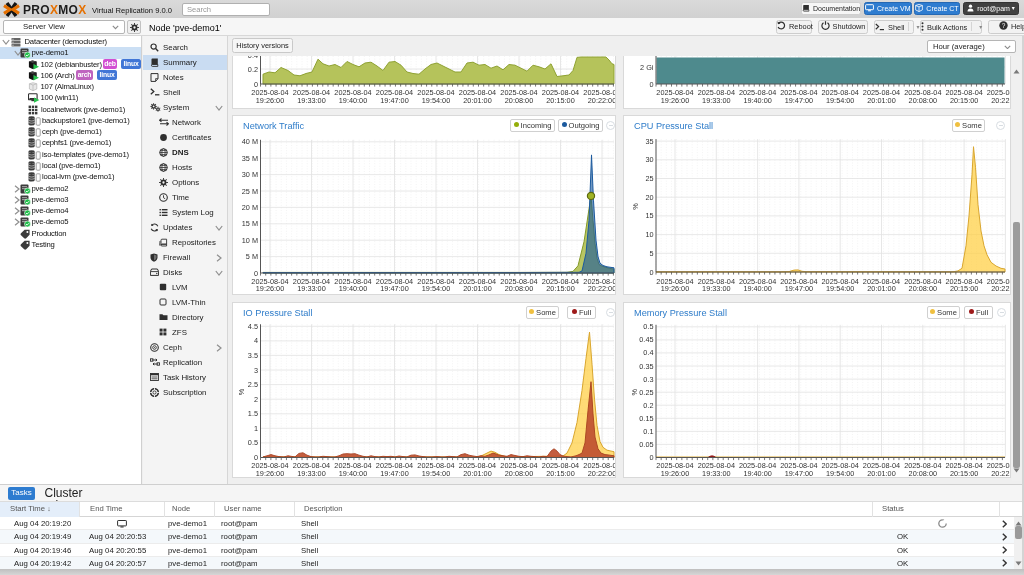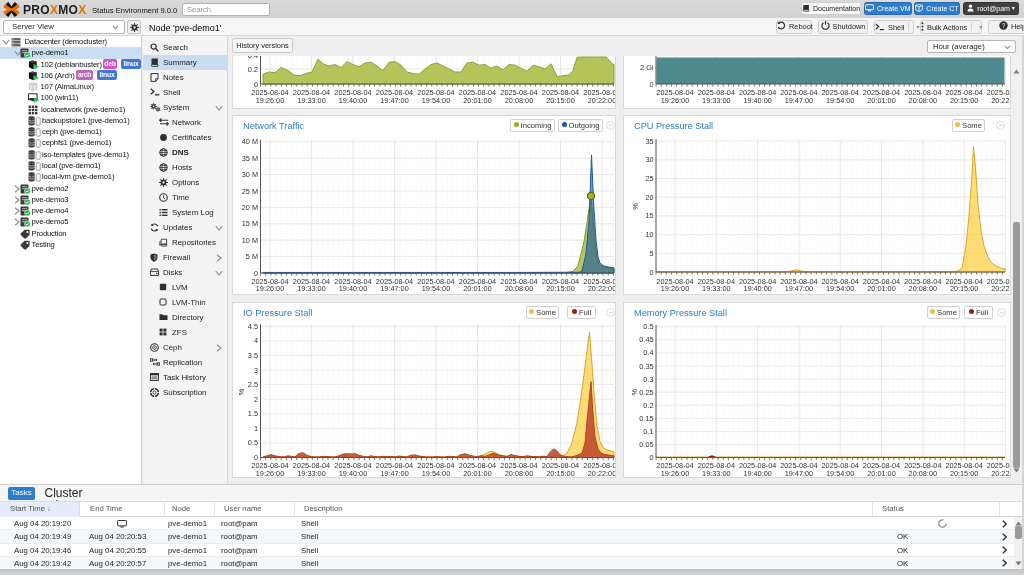--- a/index.html
+++ b/index.html
@@ -2,21 +2,21 @@
 <html><head><meta charset="utf-8"><title>pve</title><style>
 *{margin:0;padding:0;box-sizing:border-box}
 #tree span>svg,#menu span>svg,.trow span>svg{display:block}
 html,body{width:1024px;height:575px;overflow:hidden;font-family:"Liberation Sans",sans-serif}
 #app{position:relative;width:1024px;height:575px;background:#efefef;overflow:hidden}
 #hdr{position:absolute;left:0;top:0;width:1024px;height:24px;background:linear-gradient(#dadada,#cecece);border-bottom:1px solid #bdbdbd}
 #hsearch{position:absolute;left:182px;top:2.5px;width:88px;height:13px;border:1px solid #b0b0b0;border-radius:2px;font-size:7.6px;padding-left:4px;color:#555;font-family:"Liberation Sans",sans-serif;background:#fff}
 #hsearch::placeholder{color:#999}
 .hbtn{position:absolute;top:2px;height:13px;border-radius:2.5px;font-size:7px;line-height:11px;text-align:center;white-space:nowrap;overflow:hidden}
 #tbar{position:absolute;left:0;top:18px;width:1024px;height:18px;background:#f6f6f6;border-bottom:1px solid #d8d8d8}
-#svcombo{position:absolute;left:3px;top:2px;width:122px;height:14px;background:#fff;border:1px solid #b5b5b5;border-radius:2px;font-size:7.8px;line-height:12px;padding-left:8px;color:#222}
+#svcombo{position:absolute;left:3px;top:2px;width:122px;height:14px;background:#fff;border:1px solid #b5b5b5;border-radius:2px;font-size:7.8px;line-height:12px;padding-left:19px;color:#222}
 #gearbtn{position:absolute;left:127px;top:2px;width:14px;height:14px;background:#f0f0f0;border:1px solid #c2c2c2;border-radius:2px;text-align:center;line-height:11px}
 .tbtn{position:absolute;top:2px;height:14px;background:#f2f2f2;border:1px solid #cdcdcd;border-radius:2.5px;font-size:7.4px;line-height:12px;text-align:center;color:#222;white-space:nowrap}
 #tree{position:absolute;left:0;top:36px;width:142px;height:448px;background:#fff;border-right:1px solid #d0d0d0;font-size:7.7px;letter-spacing:-0.18px;color:#111;overflow:hidden}
 #menu{position:absolute;left:143px;top:36px;width:85px;height:448px;background:#f4f4f4;border-right:1px solid #d6d6d6;overflow:hidden}
 #content{position:absolute;left:229px;top:36px;width:795px;height:448px;background:#efefef}
 .panel{position:absolute;background:#fff;border:1px solid #d9d9d9;overflow:hidden}
 .ptitle{position:absolute;left:10px;top:4.5px;font-size:9.2px;color:#2e7cc9}
 .lbtn{position:absolute;height:13.5px;background:#fff;border:1px solid #d0d0d0;border-radius:2px;font-size:7.6px;line-height:11.5px;color:#333;text-align:center;white-space:nowrap}
 .ldot{display:inline-block;width:5px;height:5px;border-radius:50%;margin-right:2px;vertical-align:0.5px}
 #pkgbtn{position:absolute;left:232px;top:38px;width:61px;height:15px;background:#f6f6f6;border:1px solid #c9c9c9;border-radius:2.5px;font-size:7.4px;line-height:13px;text-align:center;color:#222}
@@ -39,21 +39,21 @@
         <g stroke="#151515" stroke-width="3.4">
           <line x1="4" y1="1" x2="13" y2="14"></line>
           <line x1="13" y1="1" x2="4" y2="14"></line>
         </g>
         <g stroke="#E57000" stroke-width="3.1" fill="none">
           <path d="M1 3.6 L7 7.5 L1 11.4"></path>
           <path d="M16 3.6 L10 7.5 L16 11.4"></path>
         </g>
       </svg>
       <span style="position:absolute;left:23px;top:2.5px;font-size:12px;font-weight:bold;letter-spacing:0.3px;color:#1c1c1c">PRO<span style="color:#E57000">X</span>MO<span style="color:#E57000">X</span></span>
-      <span style="position:absolute;left:92px;top:5.5px;font-size:7.6px;color:#111">Status Environment 9.0.0</span>
+      <span style="position:absolute;left:92px;top:5.5px;font-size:7.6px;color:#111">Virtual Replication 9.0.0</span>
       <input id="hsearch" placeholder="Search" style="">
       <div class="hbtn" style="left:801px;width:60px;background:#f6f6f6;color:#222;border:1px solid #cfcfcf"><span style="margin:0 3px 0 0;display:inline-block;vertical-align:-1px"><svg width="8" height="8" viewBox="0 0 10 9">
             <path d="M1.5 1.5 Q1.5 0.7 2.4 0.7 L8.6 0.7 L8.6 6.7 L2.4 6.7 Q1.5 6.7 1.5 7.5 Z" fill="#2f2f2f"></path>
             <path d="M1.5 7.5 Q1.5 6.7 2.4 6.7 L8.6 6.7 L8.6 8.5 L2.4 8.5 Q1.5 8.5 1.5 7.5" fill="none" stroke="#2f2f2f" stroke-width="0.9"></path>
           </svg></span>Documentation</div>
       <div class="hbtn" style="left:864px;width:47.5px;background:#2e7cd0;color:#fff;border:1px solid #2568b3"><span style="margin:0 3px 0 0;display:inline-block;vertical-align:-1px"><svg width="9" height="8" viewBox="0 0 10 9">
             <rect x="0.6" y="0.8" width="8.8" height="5.6" rx="0.7" fill="none" stroke="#fff" stroke-width="1.1"></rect>
             <rect x="3.4" y="7" width="3.2" height="1.2" fill="#fff"></rect>
           </svg></span>Create VM</div>
       <div class="hbtn" style="left:914px;width:46px;background:#2e7cd0;color:#fff;border:1px solid #2568b3"><span style="margin:0 3px 0 0;display:inline-block;vertical-align:-1px"><svg width="8" height="8" viewBox="0 0 9 9">

